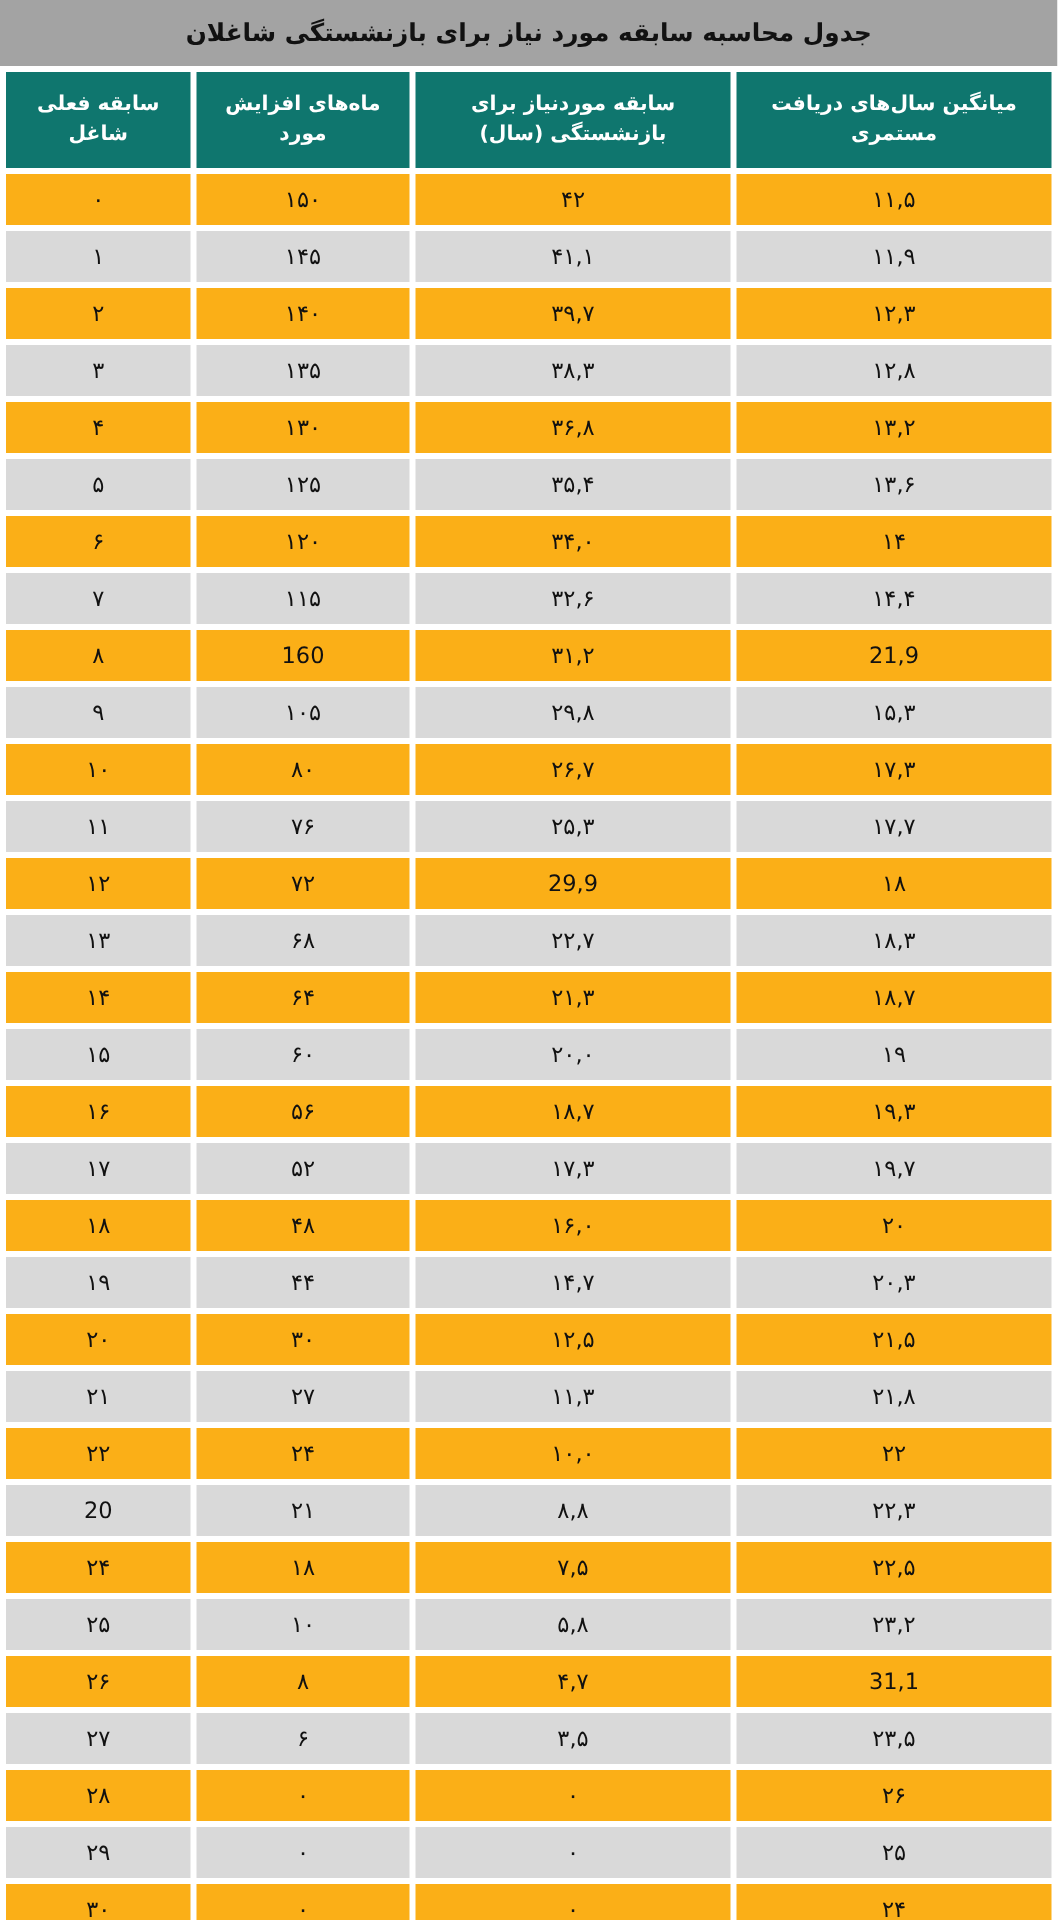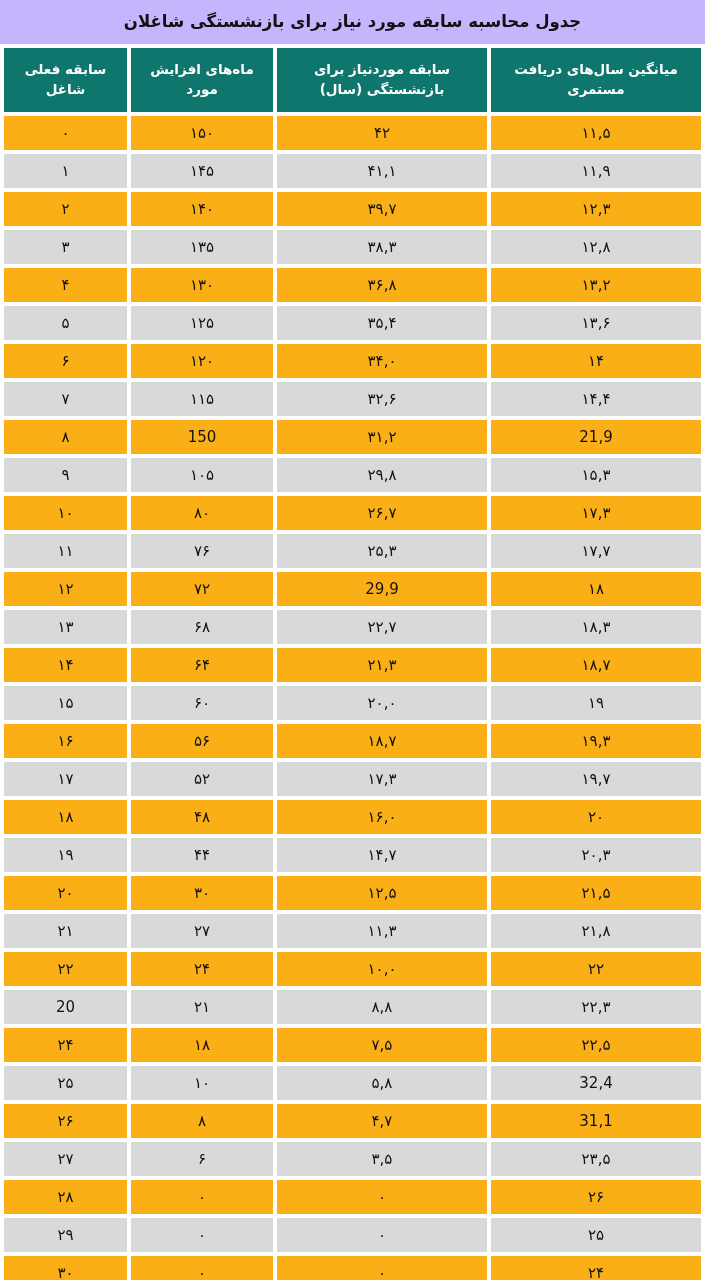--- a/index.html
+++ b/index.html
@@ -17,21 +17,21 @@
     width: 705px;
     position: relative;
     background: #ffffff;
   }
   .title-bar {
     width: 100%;
     height: 44px;
     display: flex;
     align-items: center;
     justify-content: center;
-    background: #c4b5fd;
+    background: #a3a3a3;
   }
   .title-bar .title-text {
     font-size: 16.5px;
     font-weight: bold;
     color: #111111;
     letter-spacing: 0px;
     line-height: 1.2;
     white-space: nowrap;
   }
   table.data-table {
@@ -214,21 +214,21 @@
           </td>
         </tr>
         <tr class="row-odd">
           <td>
             <span class="cell-num">21,9</span>
           </td>
           <td>
             <span class="cell-num">۳۱,۲</span>
           </td>
           <td>
-            <span class="cell-num">150</span>
+            <span class="cell-num">160</span>
           </td>
           <td>
             <span class="cell-num">۸</span>
           </td>
         </tr>
         <tr class="row-even">
           <td>
             <span class="cell-num">۱۵,۳</span>
           </td>
           <td>
@@ -446,21 +446,21 @@
           </td>
           <td>
             <span class="cell-num">۱۸</span>
           </td>
           <td>
             <span class="cell-num">۲۴</span>
           </td>
         </tr>
         <tr class="row-even">
           <td>
-            <span class="cell-num">32,4</span>
+            <span class="cell-num">۲۳,۲</span>
           </td>
           <td>
             <span class="cell-num">۵,۸</span>
           </td>
           <td>
             <span class="cell-num">۱۰</span>
           </td>
           <td>
             <span class="cell-num">۲۵</span>
           </td>

